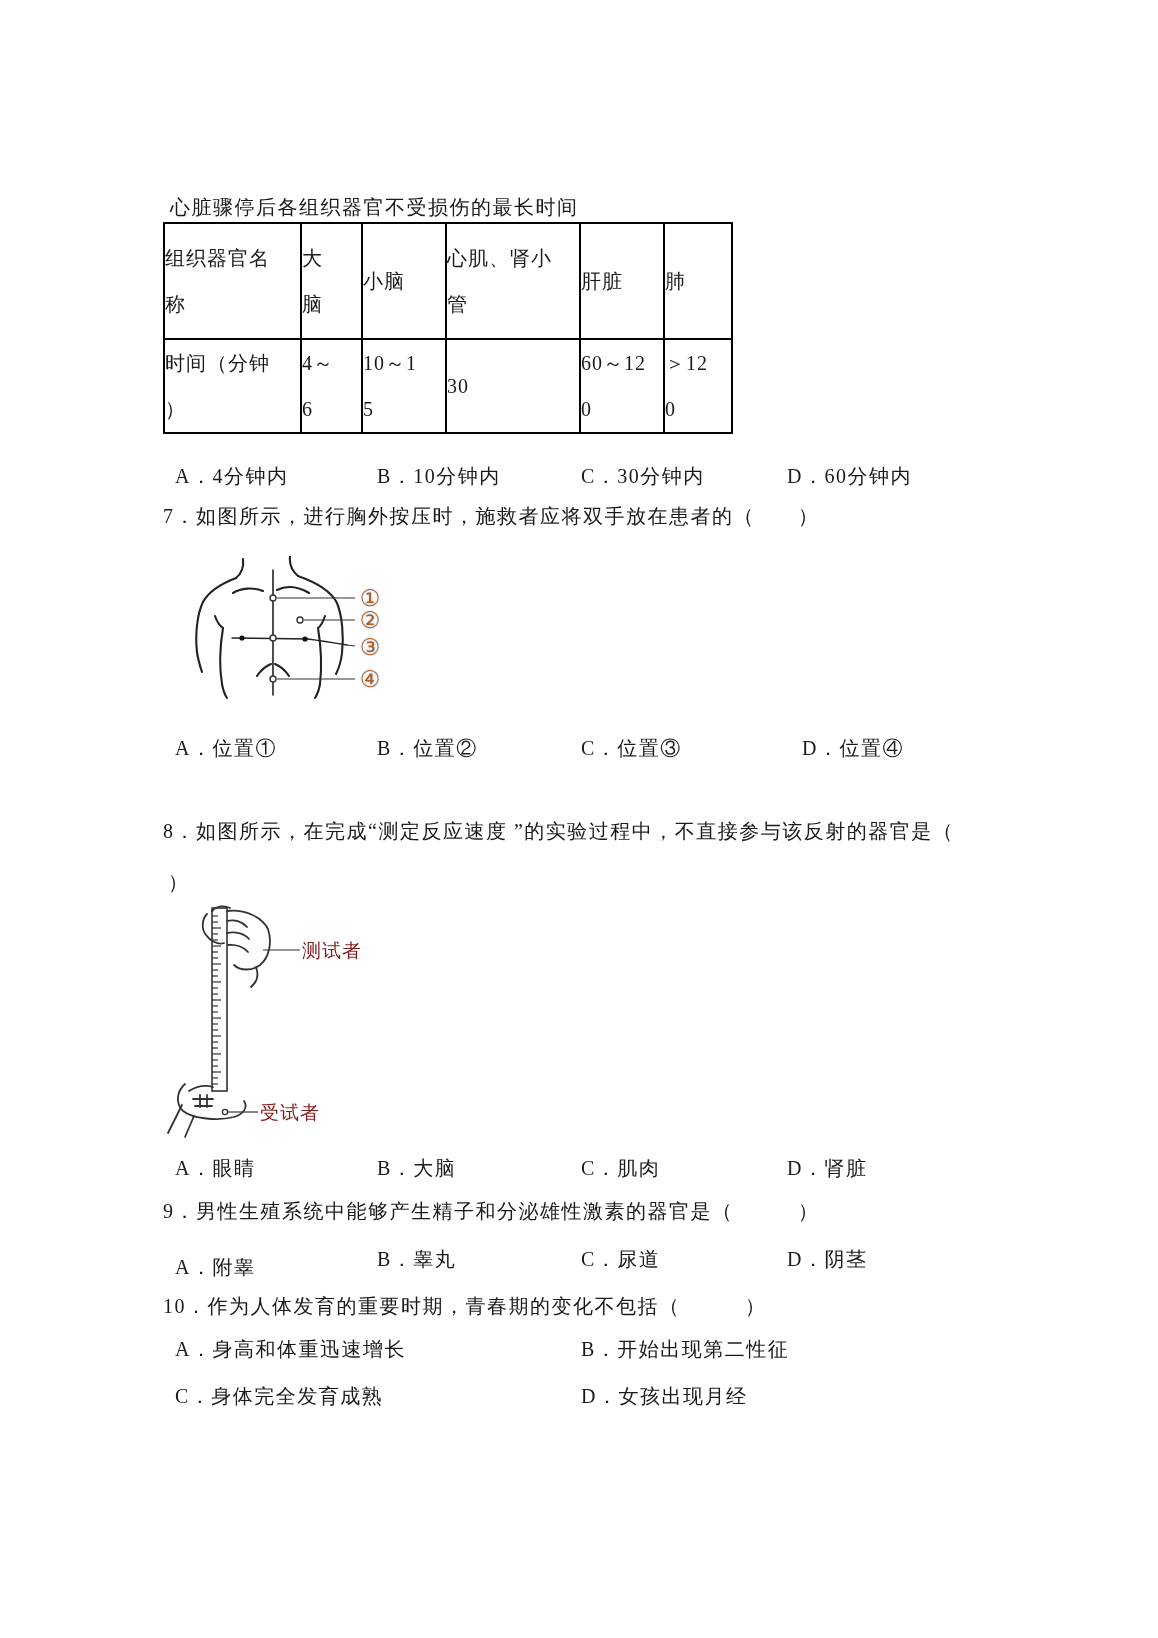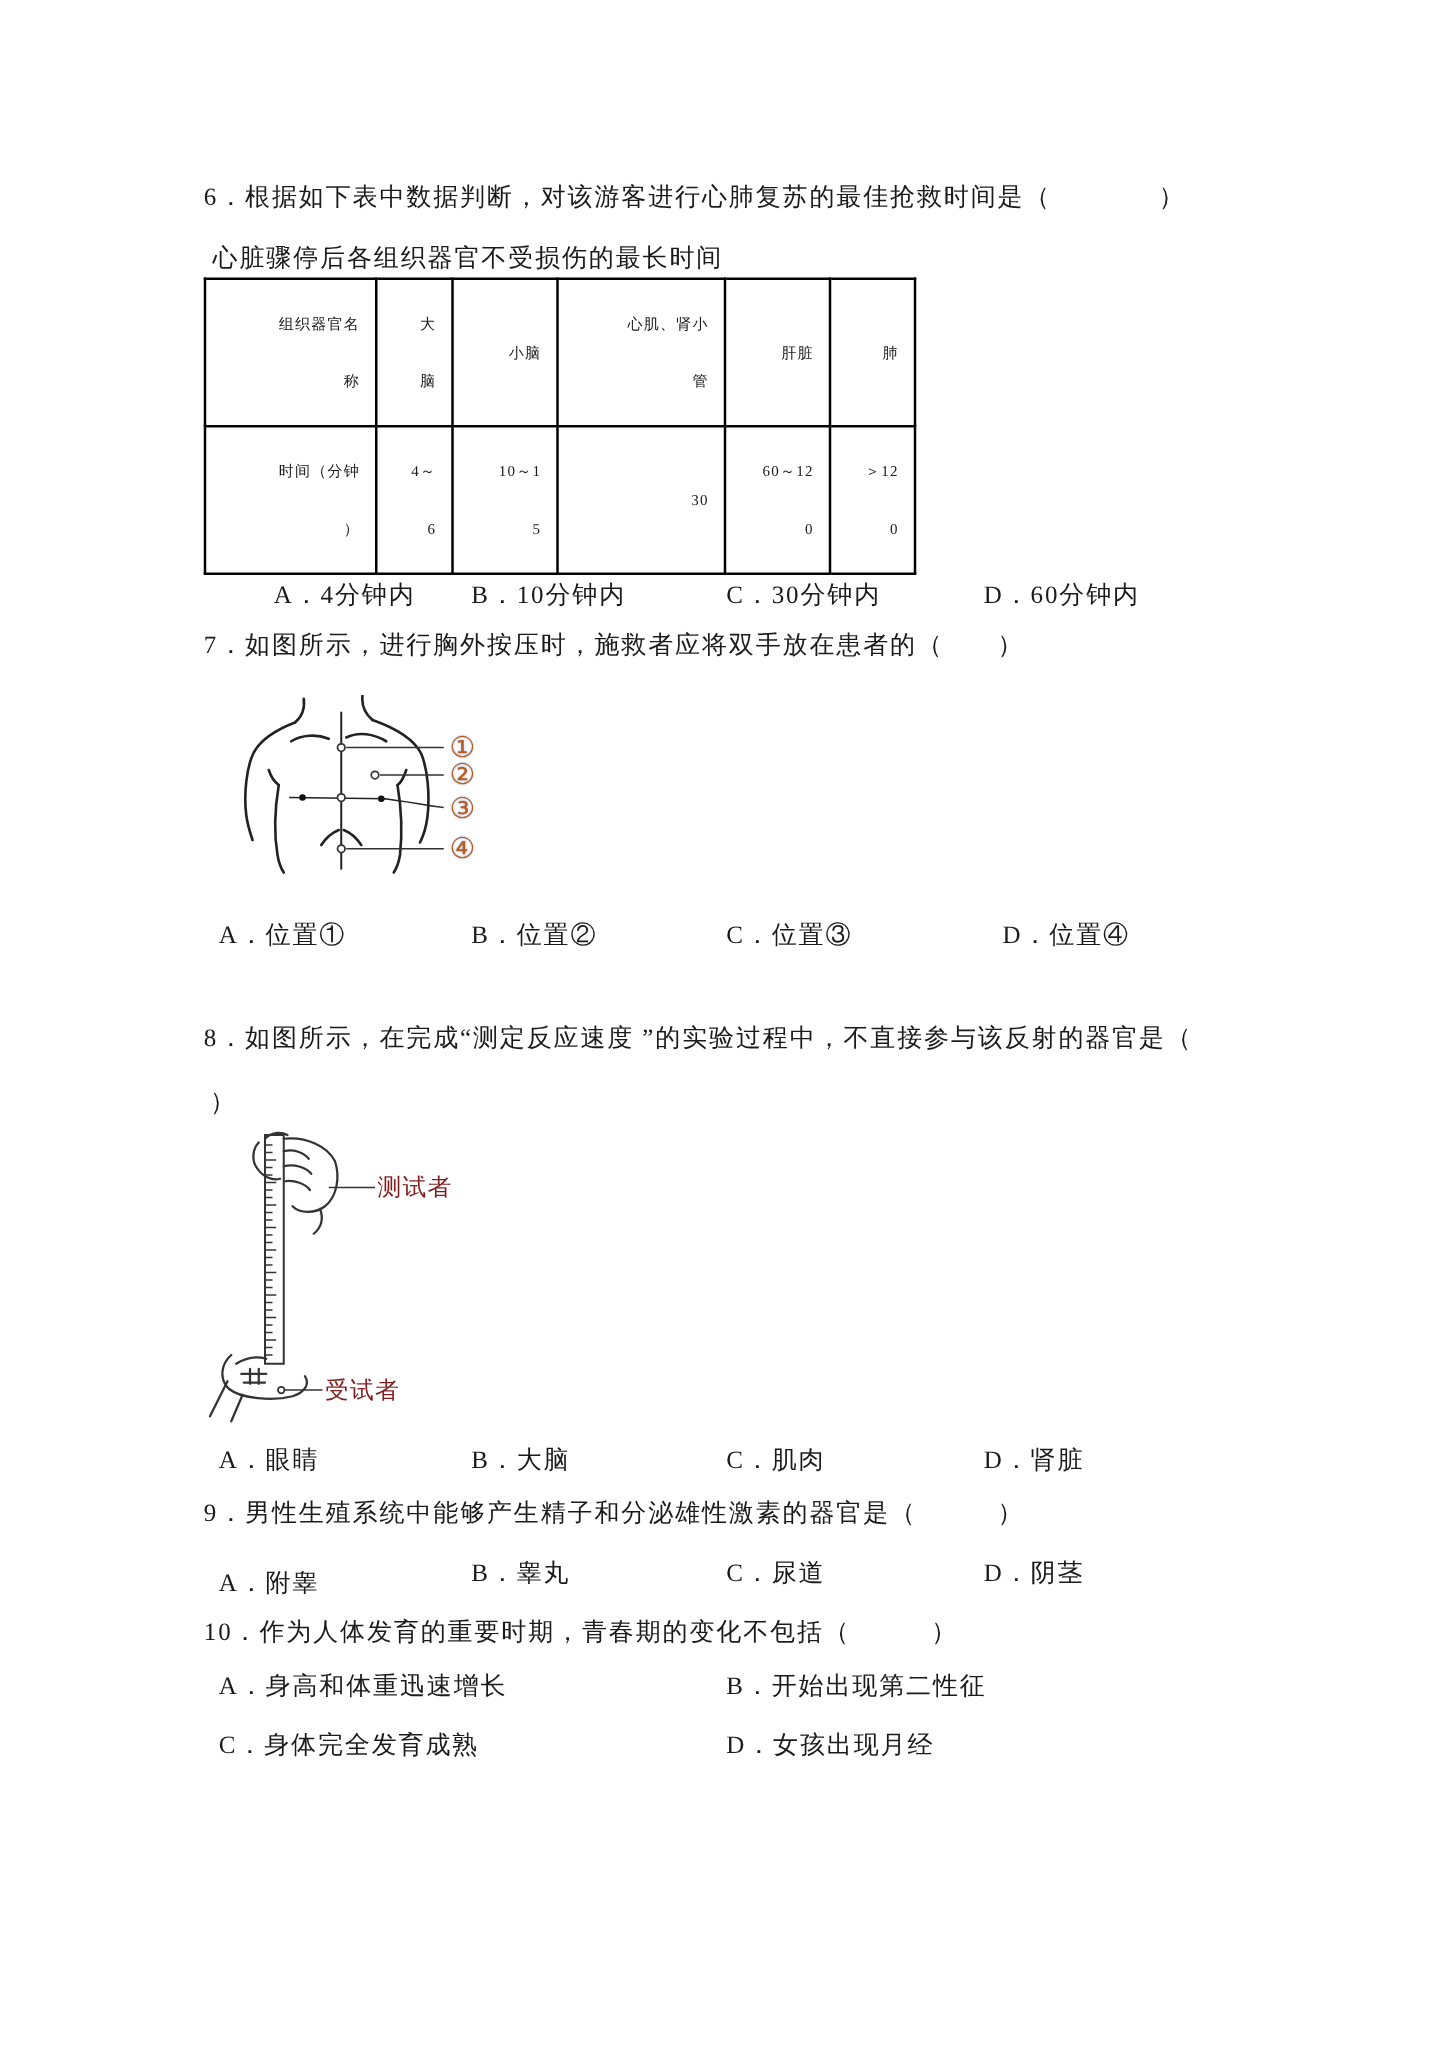--- a/index.html
+++ b/index.html
@@ -10,24 +10,24 @@
     font-family:"Liberation Serif","DejaVu Serif",serif;
     color:#1a1a1a;
     overflow:hidden;
   }
   .abs{position:absolute;}
   .t{font-size:20px;line-height:23px;letter-spacing:1.5px;white-space:nowrap;}
   
   table.qtable{border-collapse:collapse;table-layout:fixed;background:#fff;}
   table.qtable td{
     border:2px solid #000;
-    text-align:right;vertical-align:middle;
+    text-align:left;vertical-align:middle;
     white-space:pre-line;
-    font-size:12px;line-height:46px;letter-spacing:1px;
-    padding:12px;
+    font-size:20px;line-height:46px;letter-spacing:1px;
+    padding:0;
   }
   
   svg .ln{fill:none;stroke:#222;stroke-width:2.1;stroke-linecap:round;stroke-linejoin:round;}
   svg .ln2{fill:none;stroke:#333;stroke-width:1.8;stroke-linecap:round;stroke-linejoin:round;}
   svg .tick{stroke:#333;stroke-width:1.2;}
   svg .oc{fill:#fff;stroke:#333;stroke-width:1.4;}
   svg .dot{fill:#111;stroke:none;}
   .marker{
     position:absolute;transform:translate(-50%,-50%);
     font-size:23px;line-height:23px;
@@ -38,21 +38,20 @@
   .figlabel{
     position:absolute;font-size:19px;line-height:20px;letter-spacing:1px;
     color:#7f1d1d;white-space:nowrap;
   }
 </style>
 </head>
 <body>
 
 <div class="page">
 
-  <div class="abs t" style="left:163px;top:147px;">6．根据如下表中数据判断，对该游客进行心肺复苏的最佳抢救时间是（　　　　）</div>
   <div class="abs t" style="left:170px;top:196px;">心脏骤停后各组织器官不受损伤的最长时间</div>
 
   <table class="qtable abs" style="left:163px;top:222px;width:568px;">
     <colgroup>
       <col style="width:137px">
         <col style="width:61px">
         <col style="width:84px">
       <col style="width:134px">
         <col style="width:84px">
         <col style="width:68px">
@@ -78,21 +77,21 @@
 5</td>
       <td>30</td>
       <td>60～12
 0</td>
       <td>＞12
 0</td>
     </tr>
   </tbody>
     </table>
 
-  <div class="abs t" style="left:175px;top:465px;margin-left:44px;">A．4分钟内</div>
+  <div class="abs t" style="left:175px;top:465px;">A．4分钟内</div>
   <div class="abs t" style="left:377px;top:465px;">B．10分钟内</div>
   <div class="abs t" style="left:581px;top:465px;">C．30分钟内</div>
   <div class="abs t" style="left:787px;top:465px;">D．60分钟内</div>
 
   <div class="abs t" style="left:163px;top:505px;">7．如图所示，进行胸外按压时，施救者应将双手放在患者的（　　）</div>
 
   <div class="abs" style="left:195px;top:556px;width:195px;height:144px;">
     <svg width="195" height="144" viewBox="0 0 195 144">
       <path class="ln" d="M48,3 C49,11 47,17 41,22"></path>
       <path class="ln" d="M95,0 C94,9 97,15 103,20"></path>

